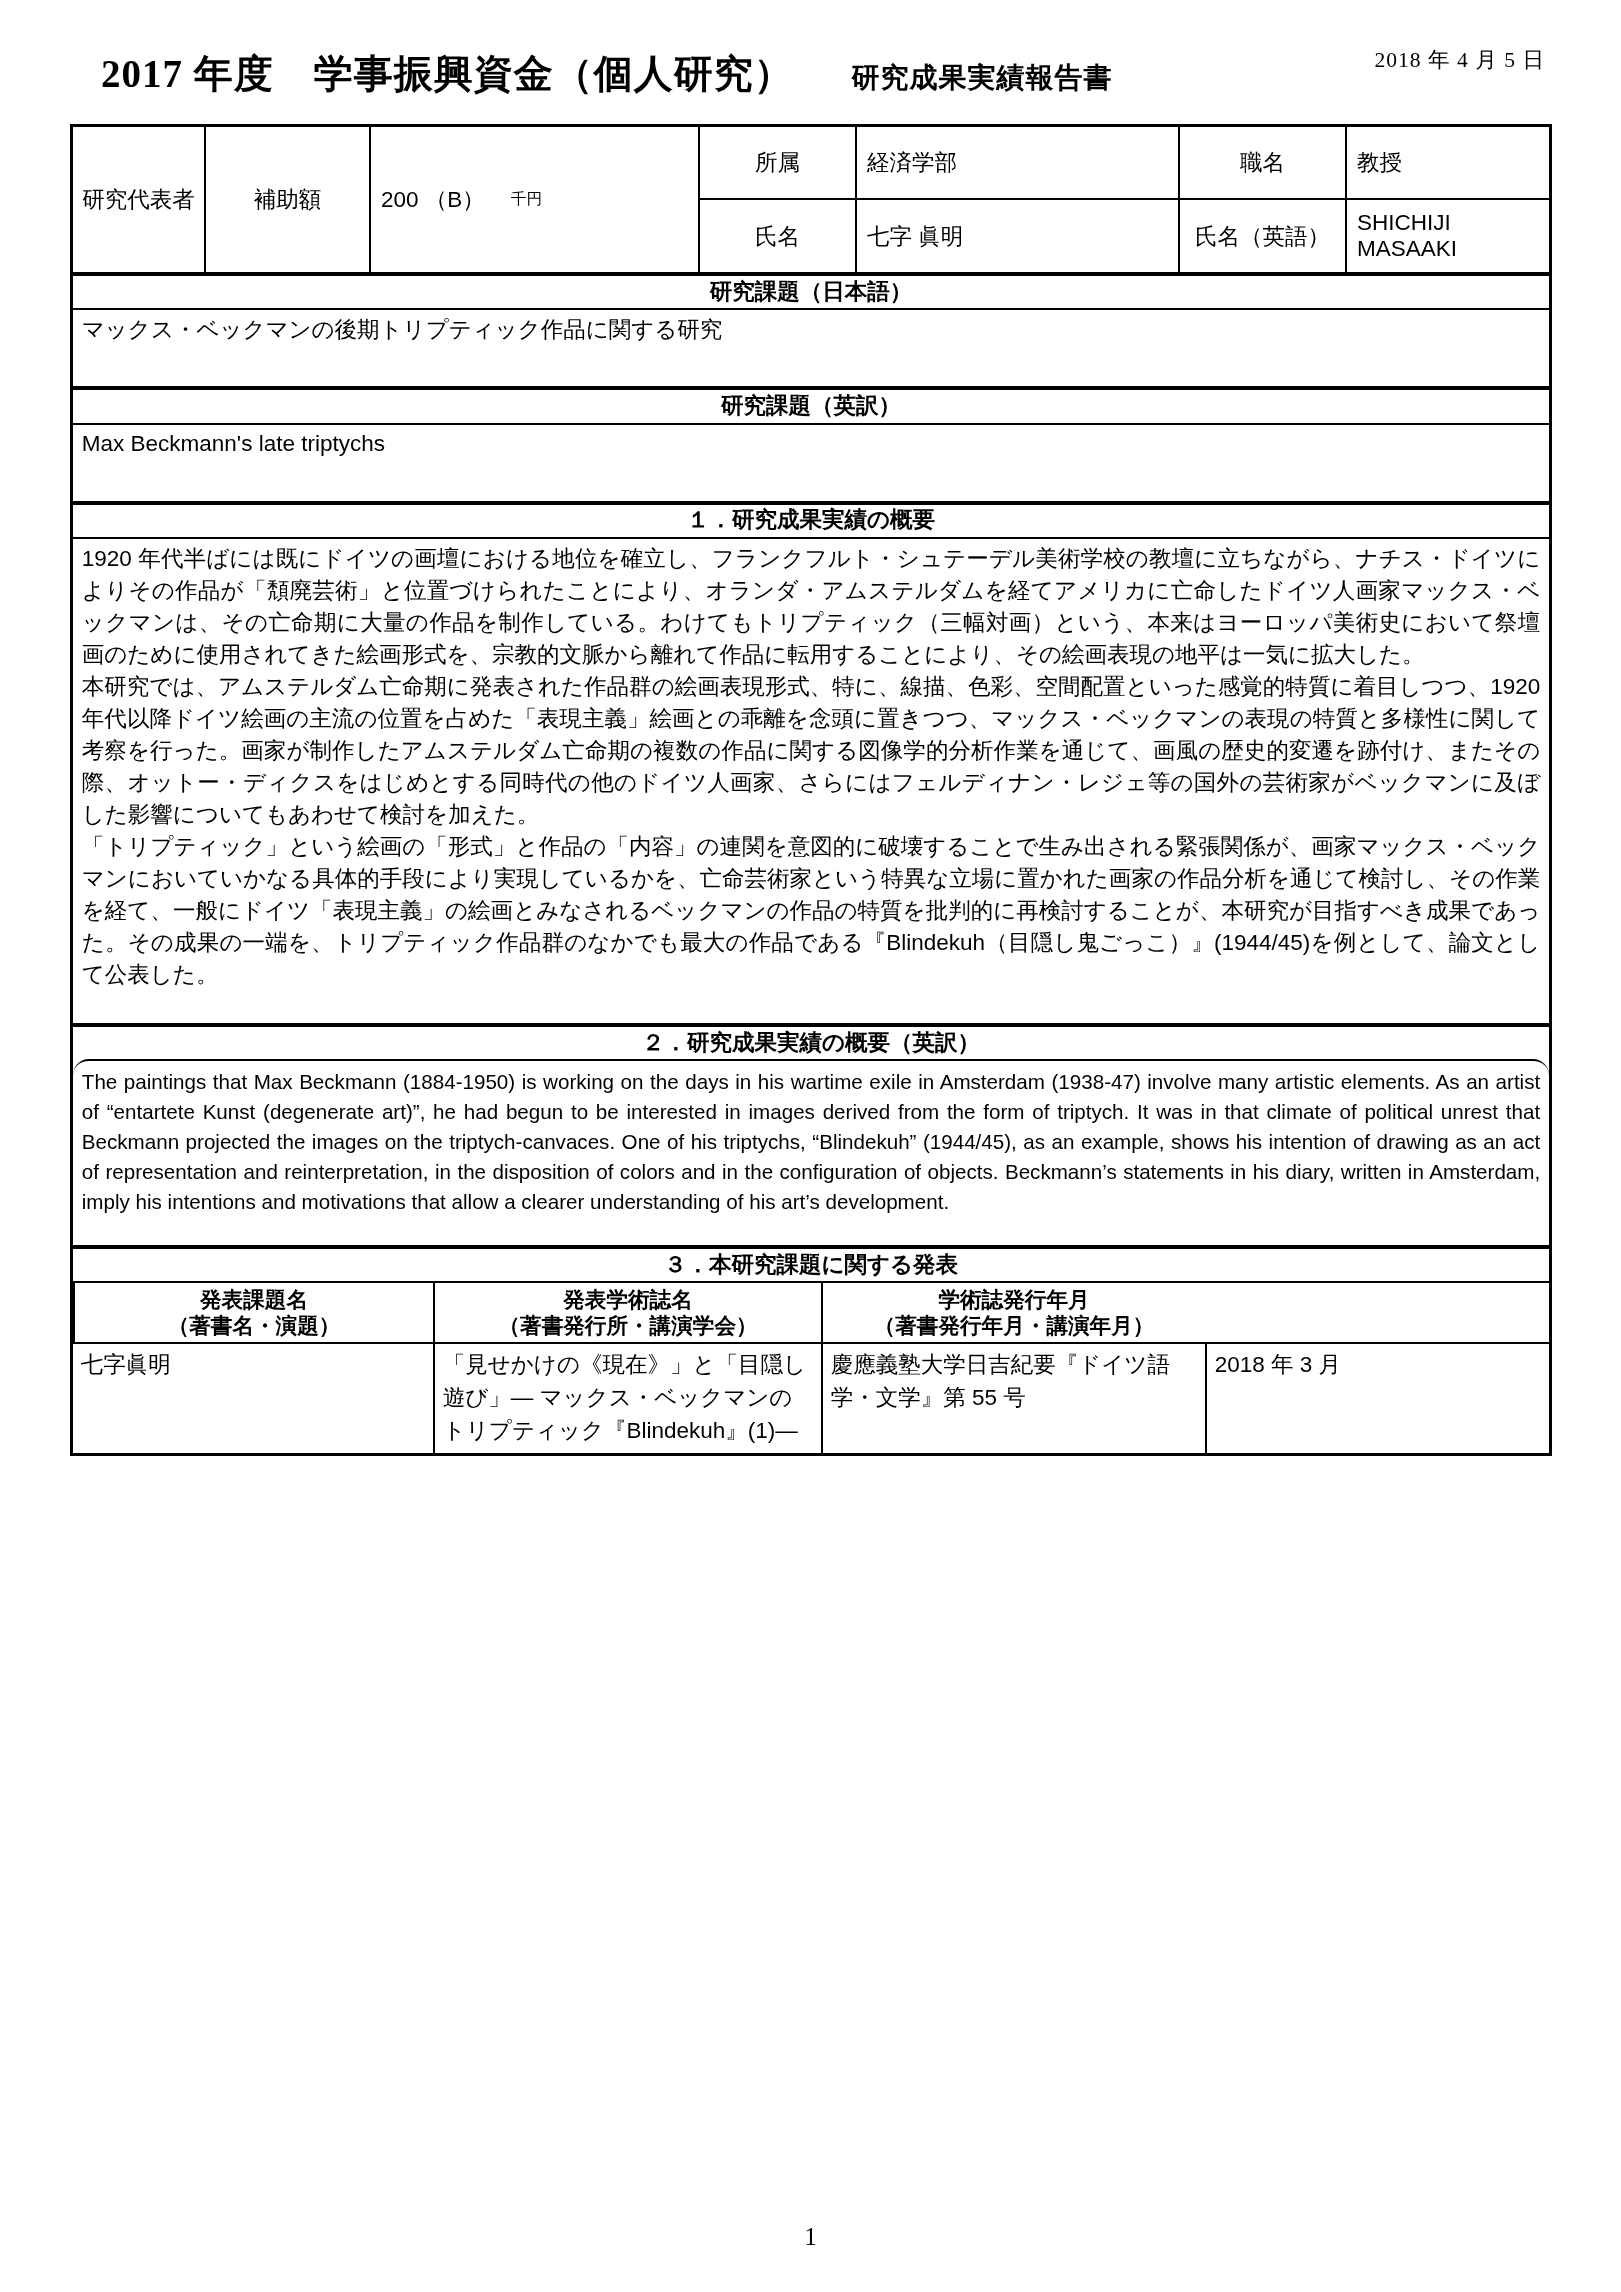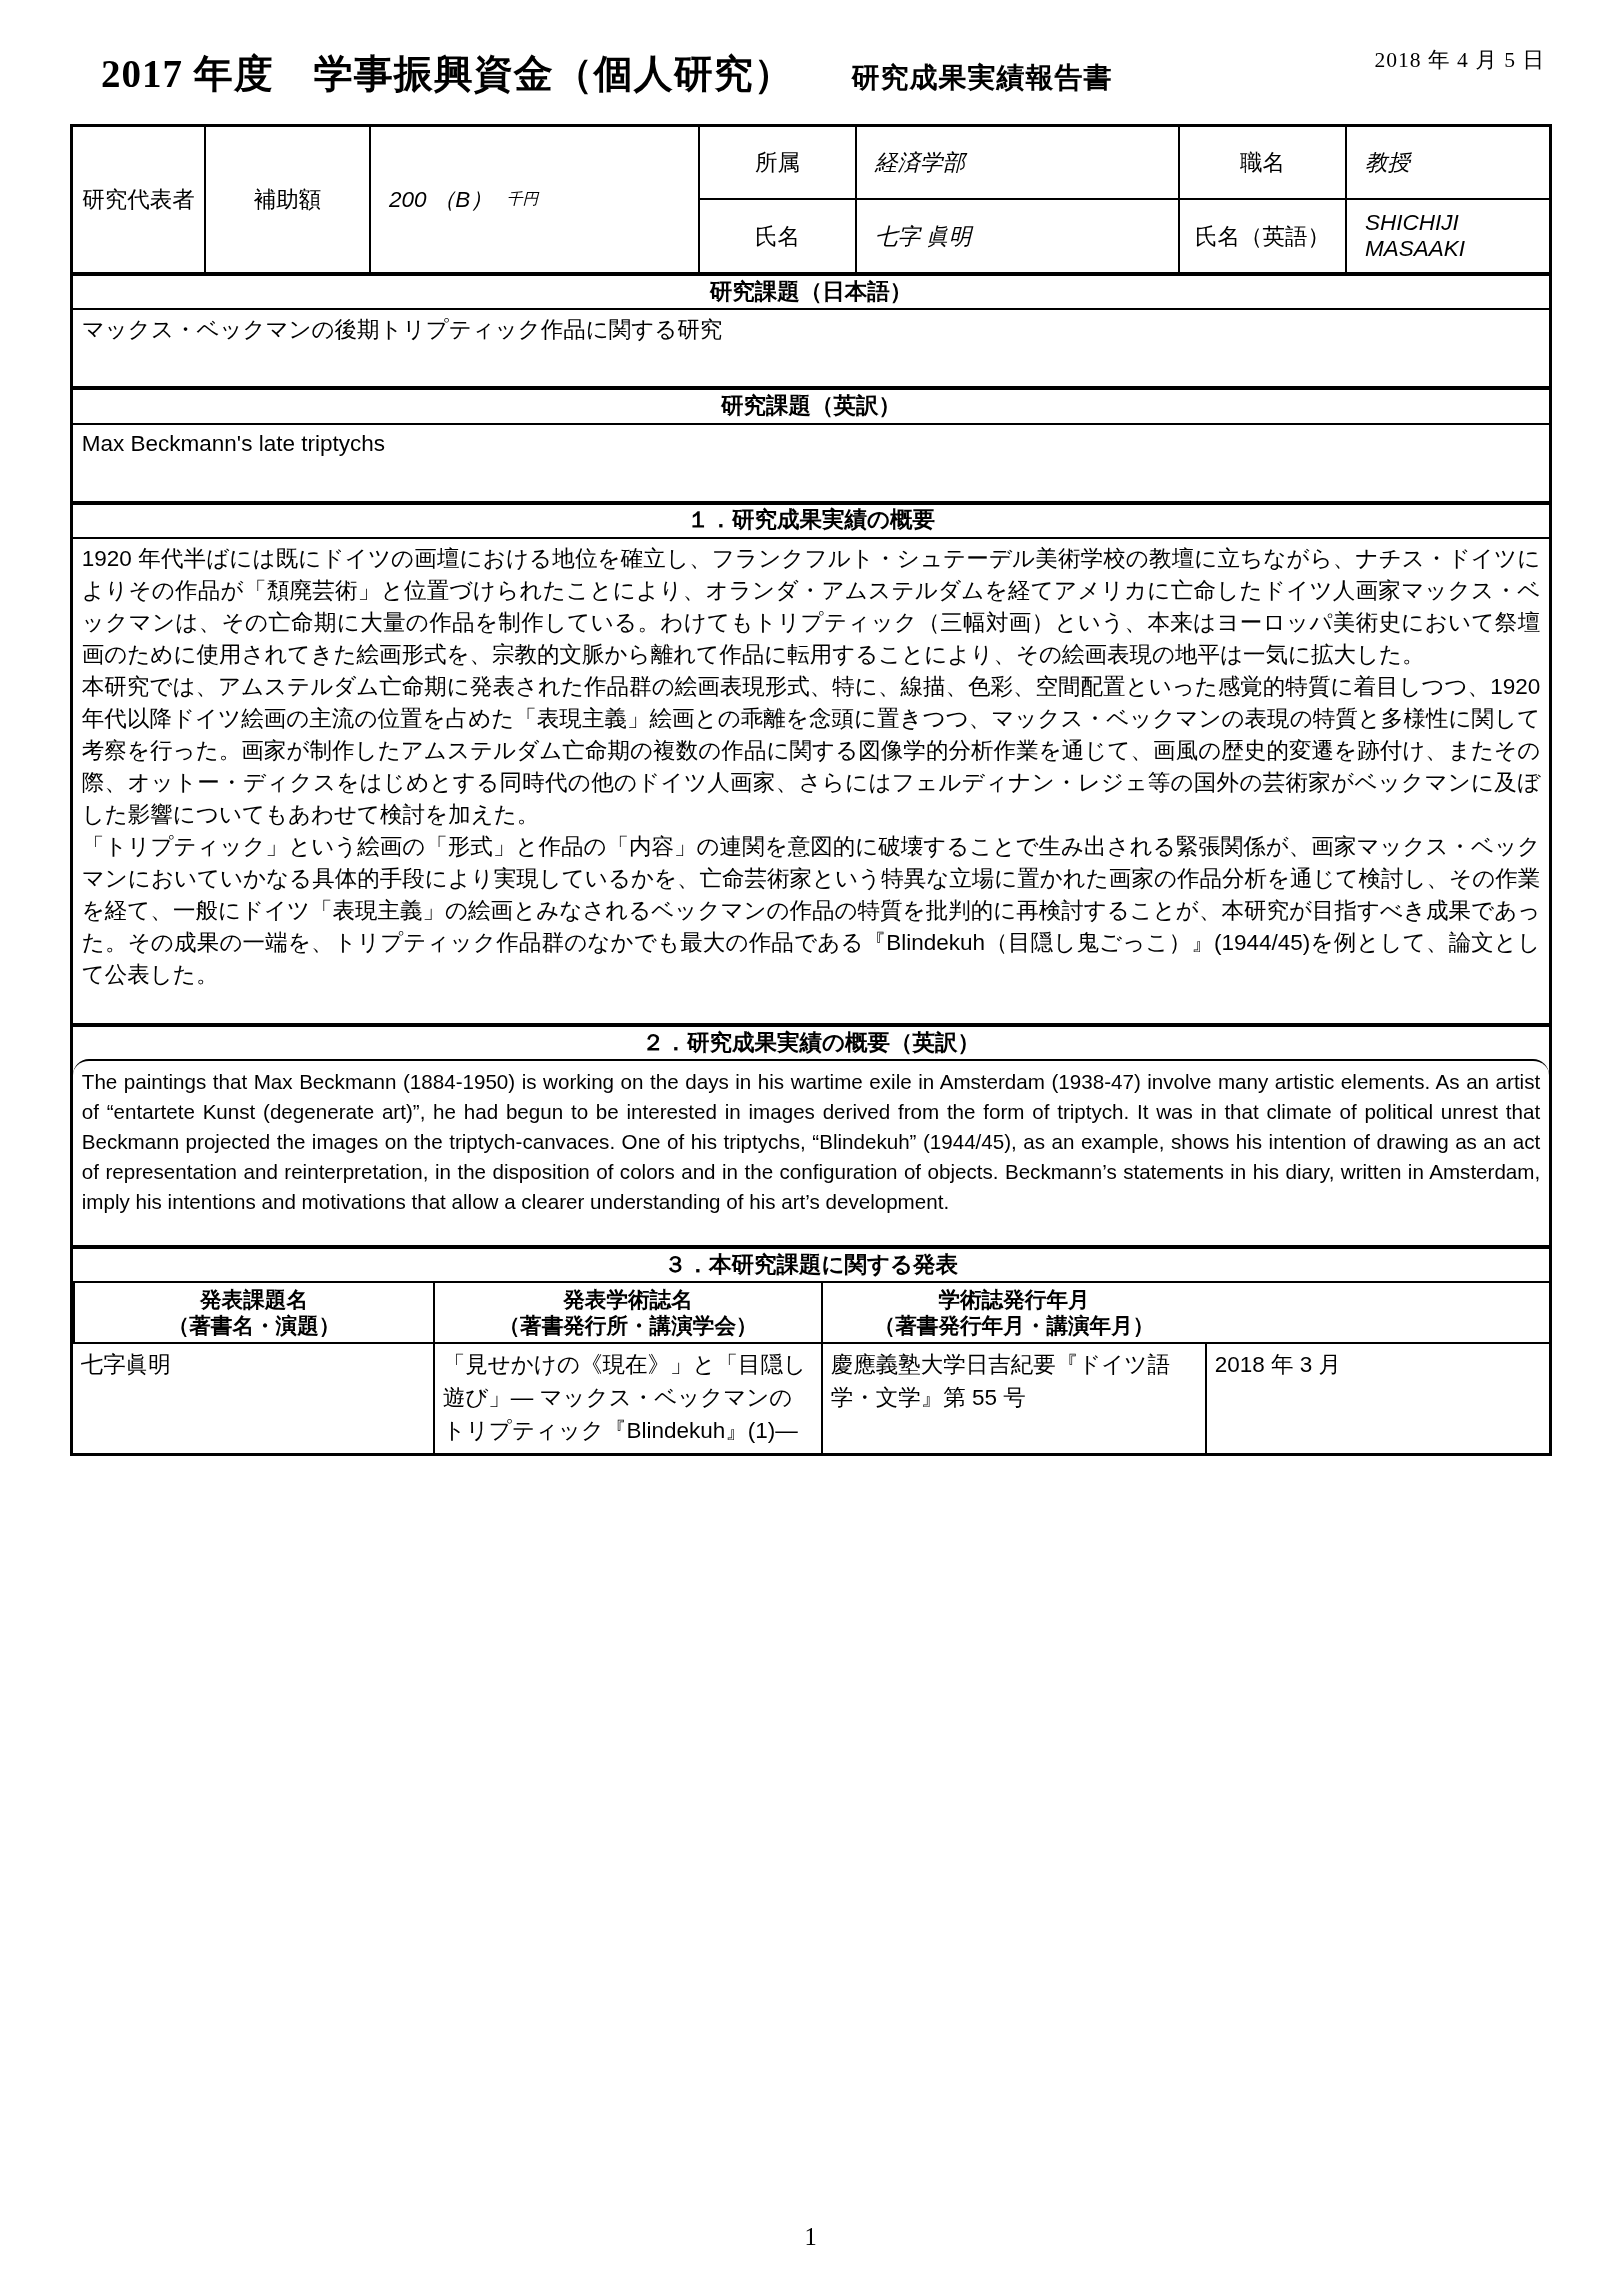--- a/index.html
+++ b/index.html
@@ -16,25 +16,25 @@
   .doc-title .main{font-size:39px;font-weight:bold;letter-spacing:1px;}
   .doc-title .sub{font-size:28px;font-weight:bold;margin-left:9.8px;letter-spacing:1px;}
 
   
   .form{position:absolute;left:70px;top:124px;width:1482px;border:3.9px solid #000;background:#fff;}
 
   
   .rep{display:grid;grid-template-columns:131px 165px 329px 157px 323px 167px 1fr;grid-template-rows:73px 72px;}
   .rep div{display:flex;align-items:center;font-size:22.5px;}
   .lab{justify-content:center;text-align:right;}
-  .val{justify-content:flex-start;padding-left:18px;font-style:italic;}
+  .val{justify-content:flex-start;padding-left:10px;}
   .bl{border-left:2px solid #000;}
   .bb{border-bottom:2px solid #000;}
   .span2{grid-row:1/3;}
-  .unit{font-size:15.7px;margin-left:14px;}
+  .unit{font-size:15.7px;margin-left:26px;}
 
   
   .sec-head{border-top:2px solid #000;text-align:center;font-weight:bold;font-size:22.5px;padding:2.9px 0 3.9px 0;line-height:25.5px;}
   .bt-thick{border-top:4.9px solid #000;}
   .cell-body{border-top:2px solid #000;padding:3.9px 8.8px;font-size:22.5px;line-height:32px;}
   .h80{height:78px;}
   .just{text-align:justify;}
   .prewrap{white-space:pre-wrap;}
   .ja-body{min-height:486px;}
   .en-body{min-height:186px;font-size:20.6px;line-height:30px;padding-top:5.9px;border-radius:16px;}

